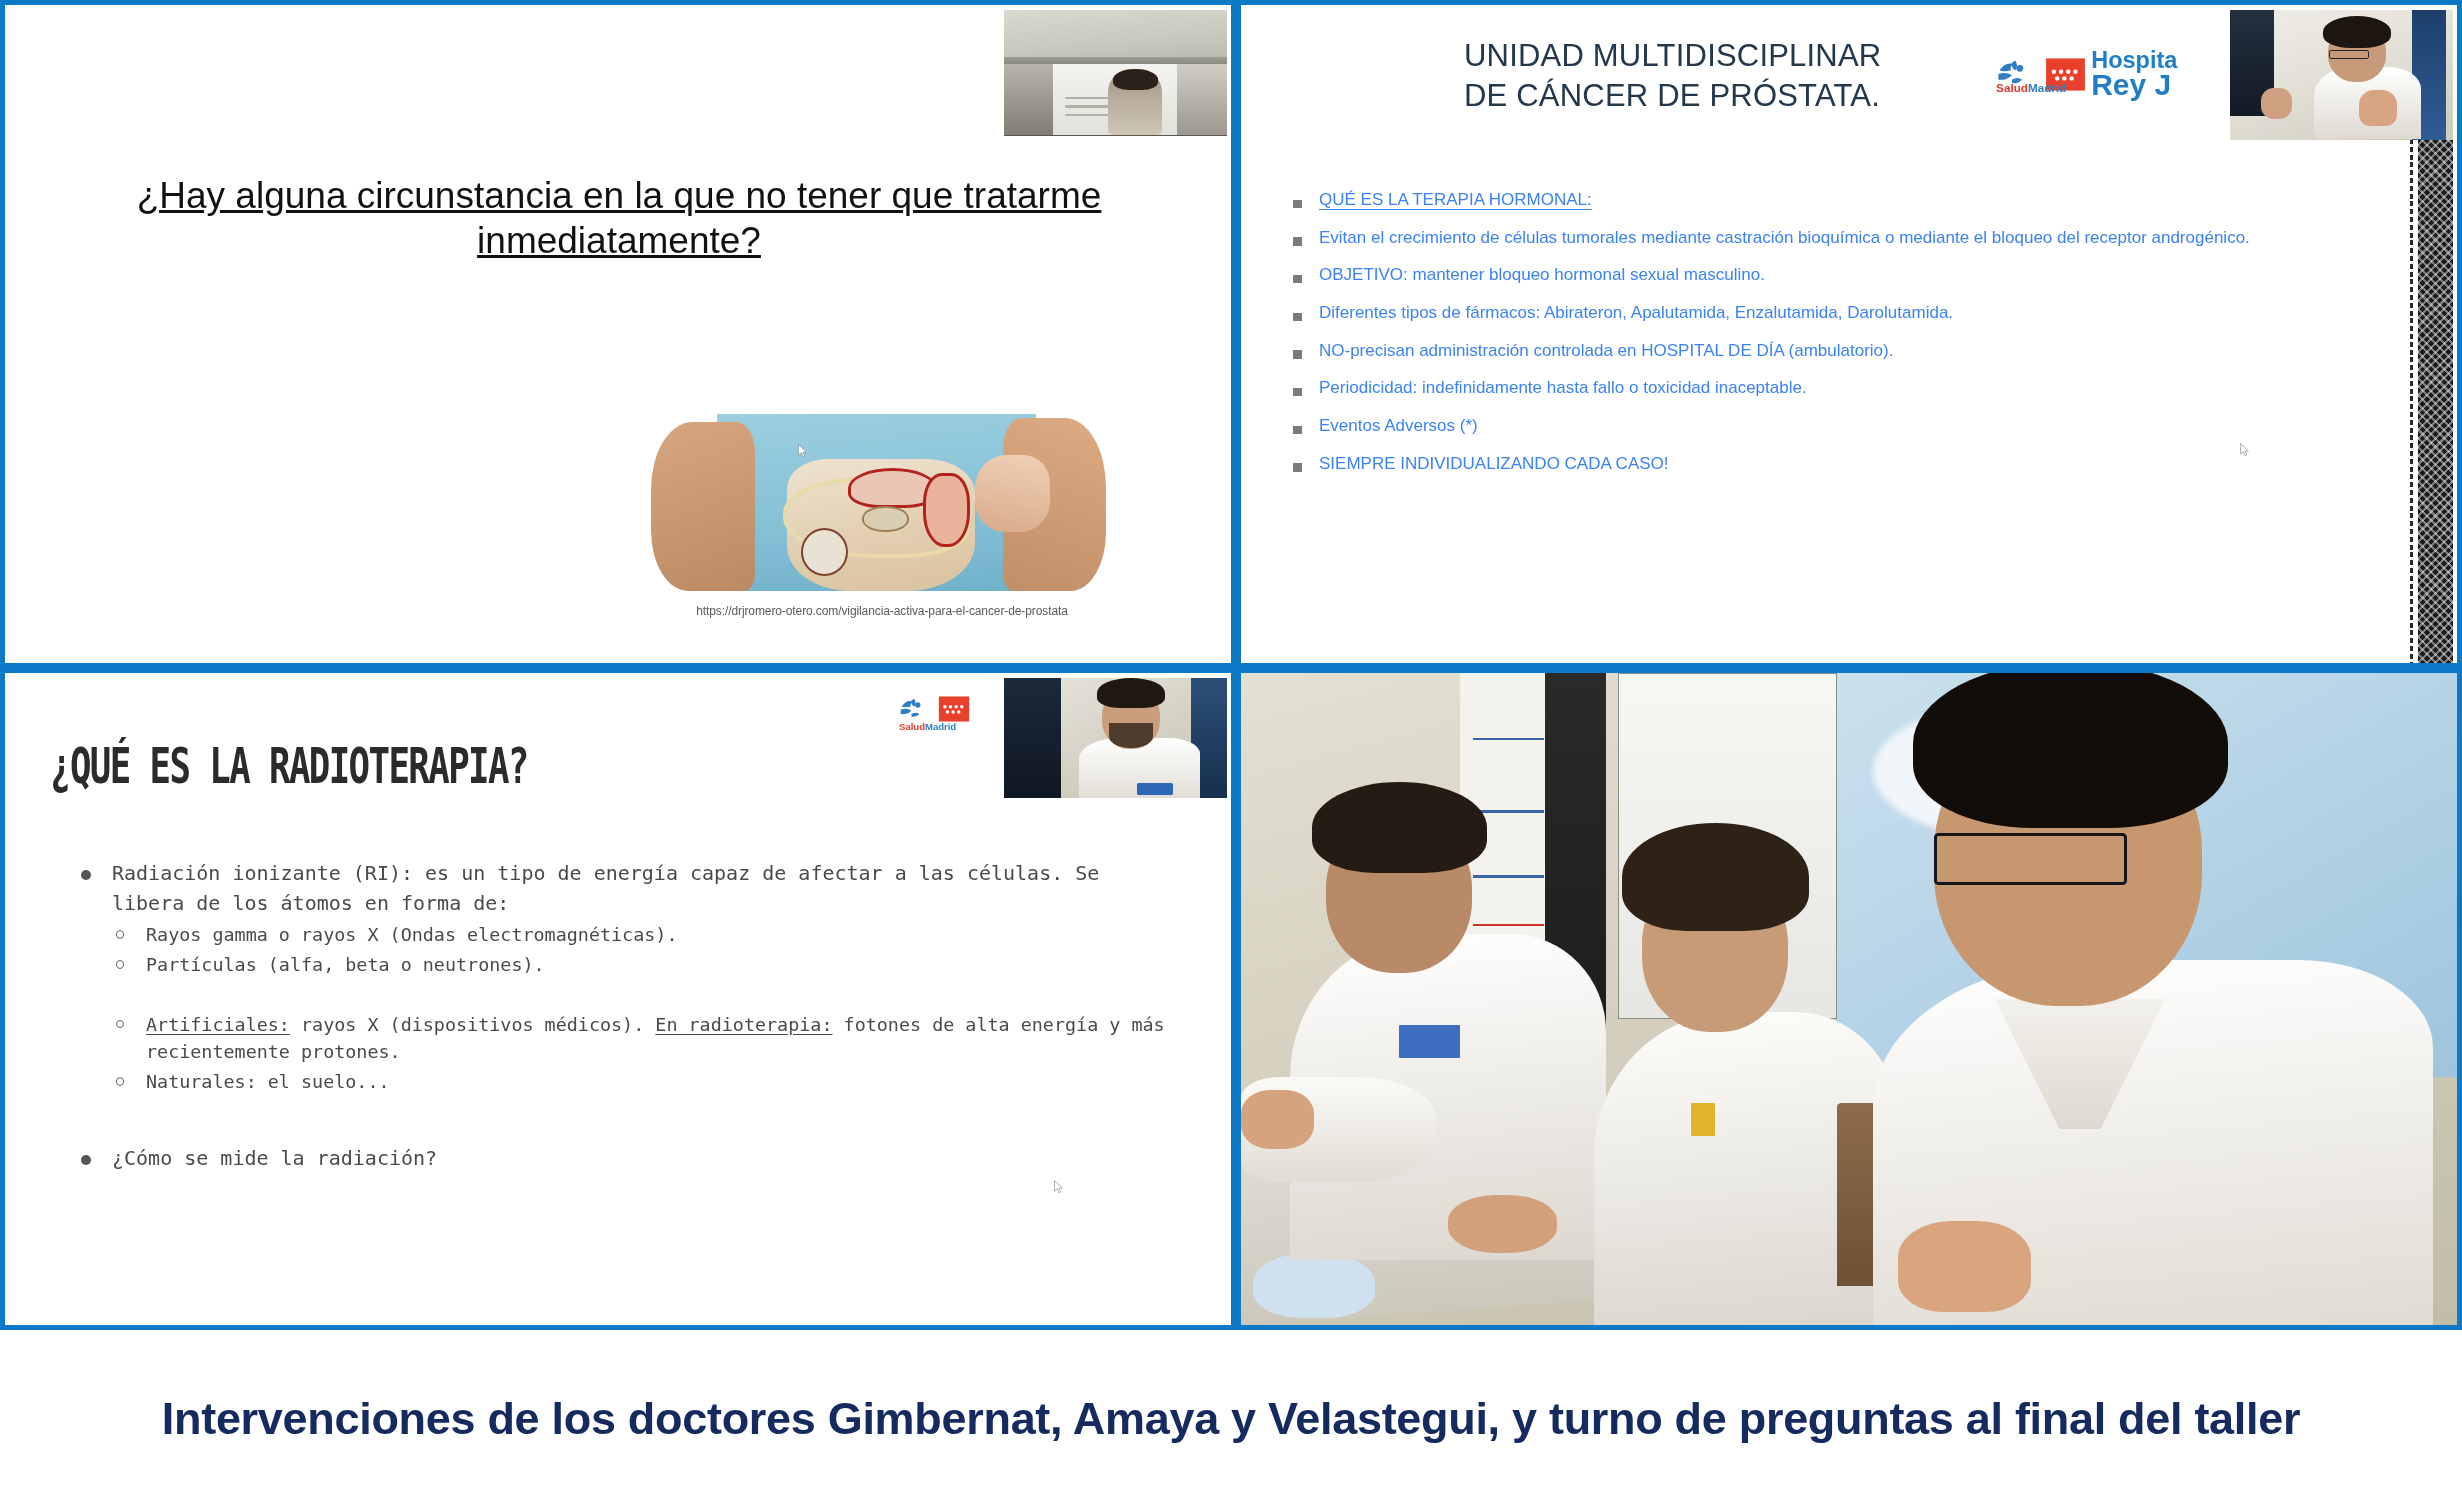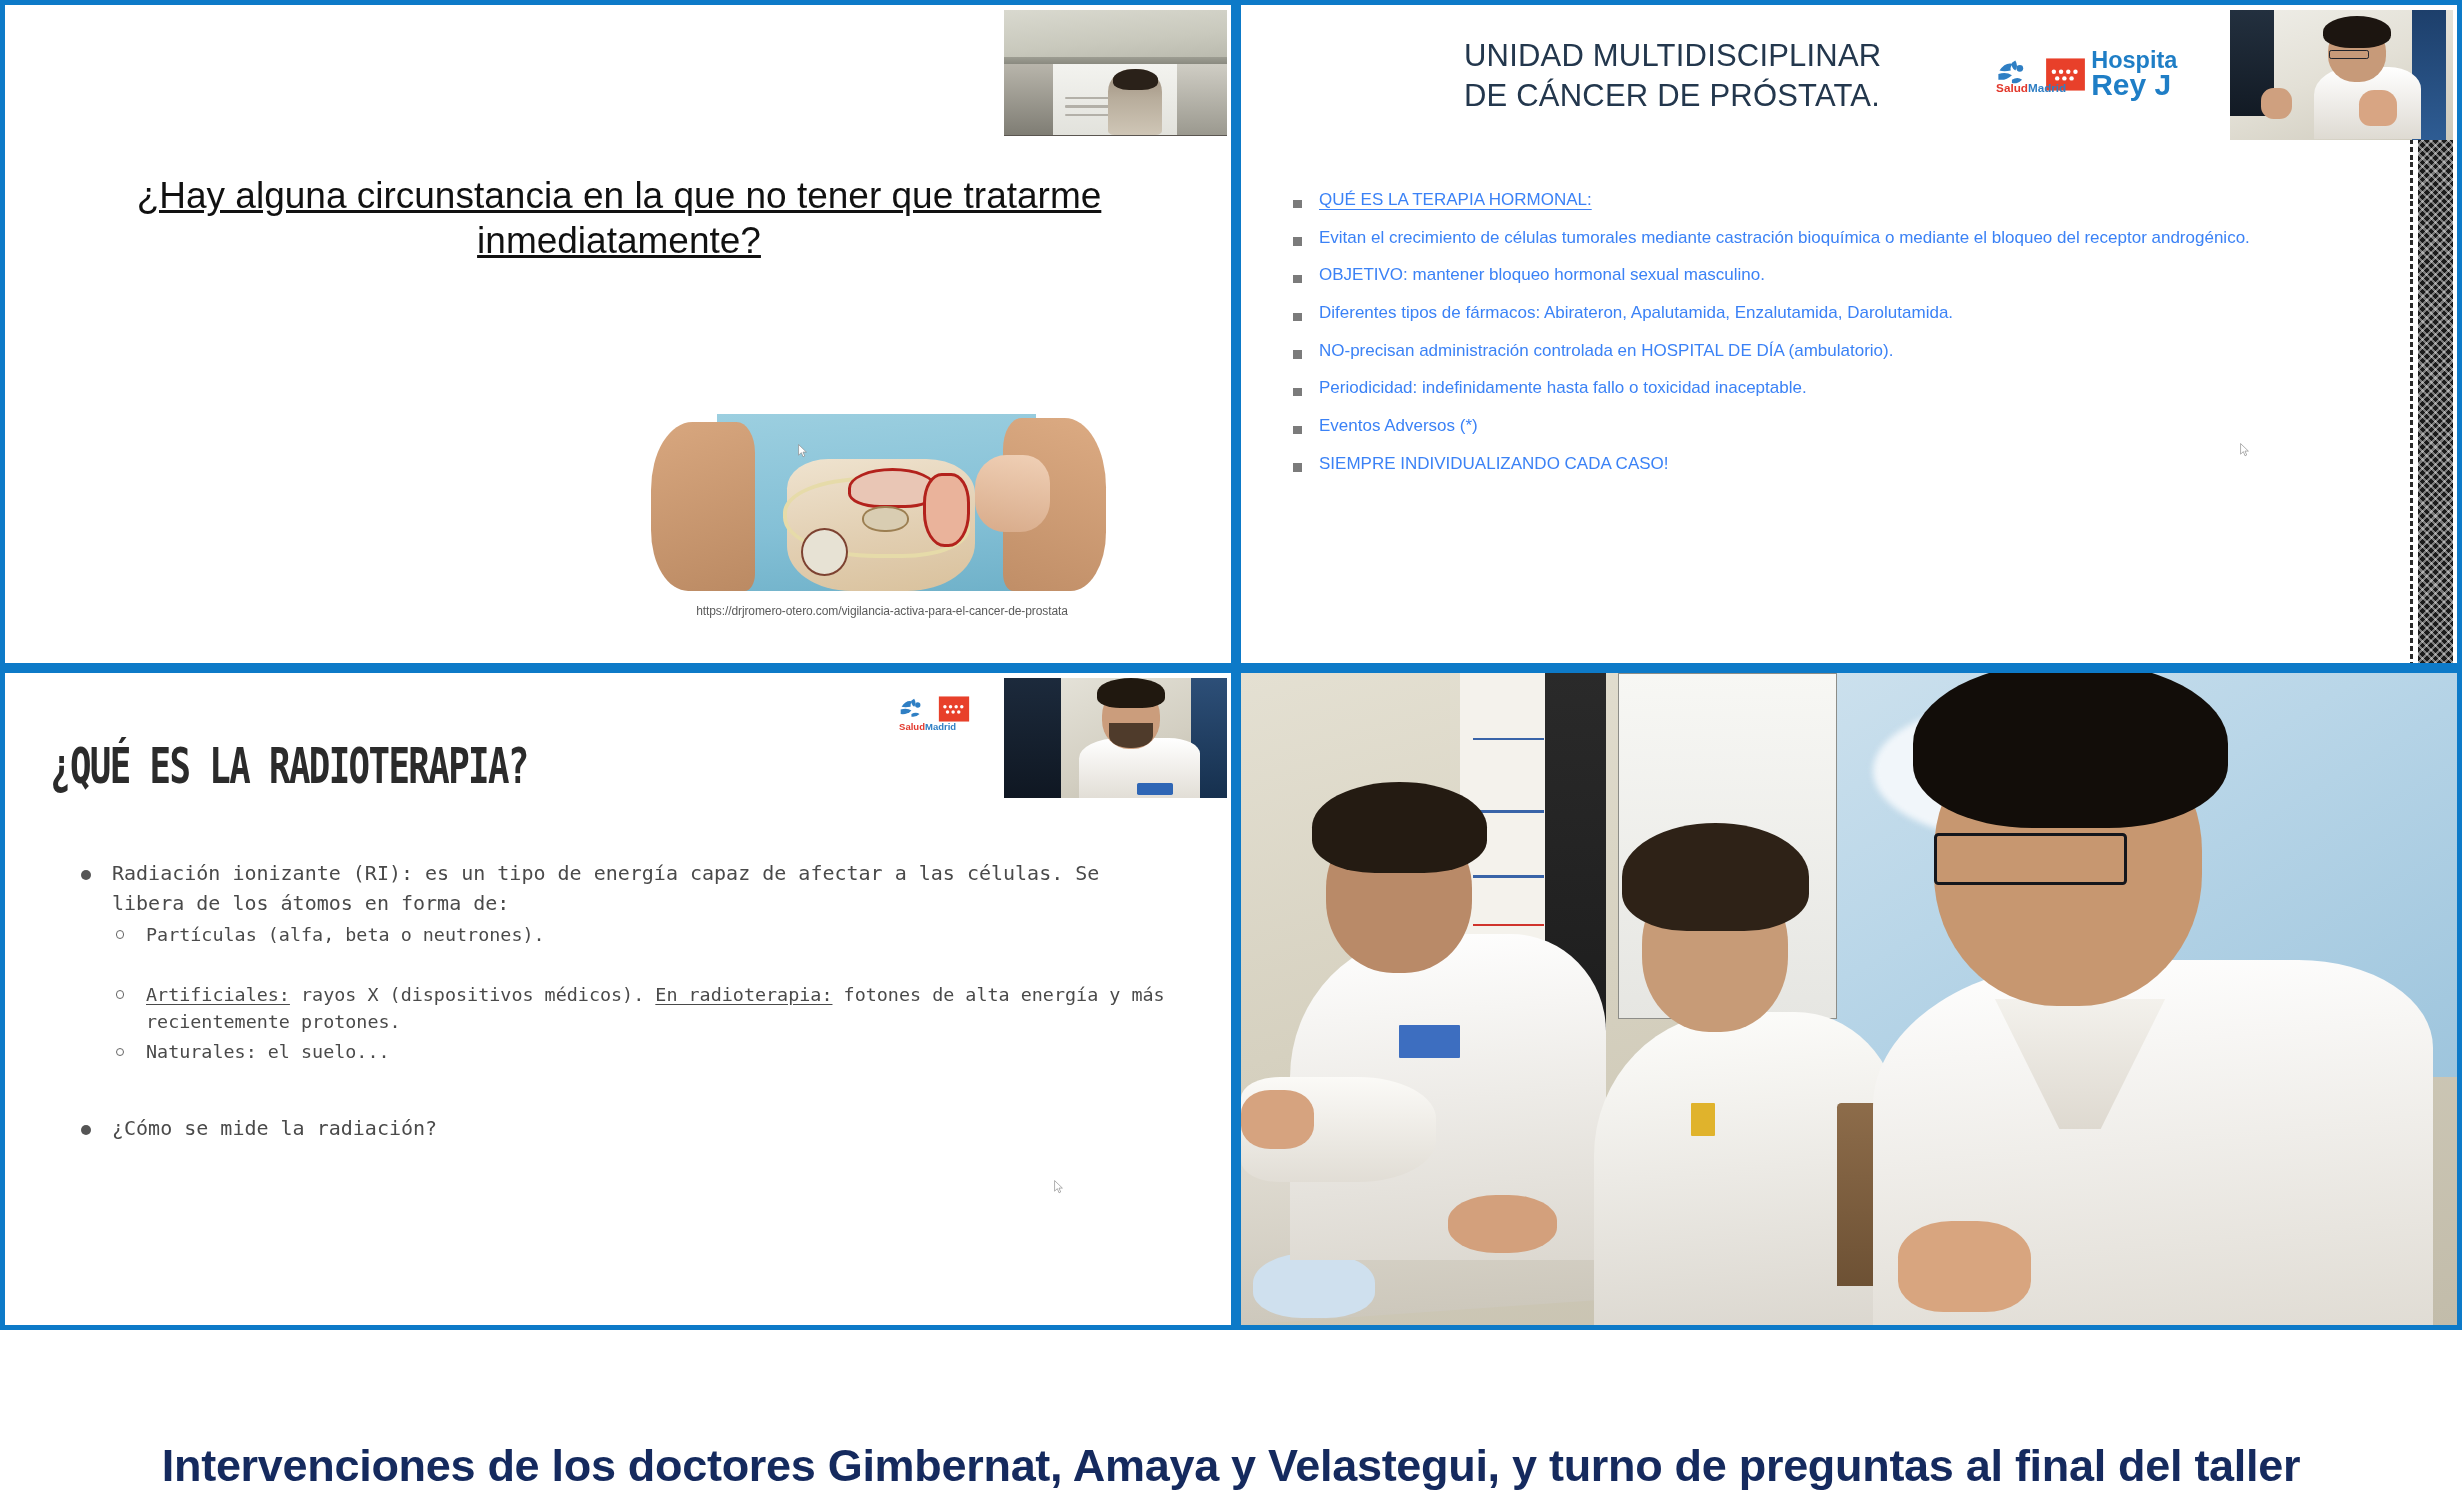--- a/index.html
+++ b/index.html
@@ -493,21 +493,21 @@
   #photo-scene .p3-collar {
     position: absolute; left: 62%; top: 50%; width: 14%; height: 20%;
     background: linear-gradient(180deg,#f3f1ec,#ded9d0);
     clip-path: polygon(0 0, 100% 0, 62% 100%, 38% 100%);
   }
 
   
   #caption {
     position: absolute;
     left: 0; top: 1330px; width: 2462px; height: 162px;
-    display: flex; align-items: flex-end; justify-content: center;
+    display: flex; align-items: center; justify-content: center;
     padding-top: 14.5px;
     background: #ffffff;
   }
   #caption .txt {
     width: 2233px;
     text-align: center;
     font-size: 45px;
     font-weight: bold;
     line-height: 1.18;
     color: #152a5e;
@@ -677,20 +677,21 @@
             </g>
           </svg>
         </span>
         <span class="sm-lbl">
           <span class="a">Salud</span><span class="b">Madrid</span>
         </span>
       </div>
 
       <div class="bl-body">
         <div class="bl-l1">Radiación ionizante (RI): es un tipo de energía capaz de afectar a las células. Se libera de los átomos en forma de:</div>
+        <div class="bl-l2">Rayos gamma o rayos X (Ondas electromagnéticas).</div>
         <div class="bl-l2">Partículas (alfa, beta o neutrones).</div>
         <div class="gap"></div>
         <div class="bl-l2"><span class="u">Artificiales:</span><span> rayos X (dispositivos médicos). </span><span class="u">En radioterapia:</span><span> fotones de alta energía y más recientemente protones.</span></div>
         <div class="bl-l2">Naturales: el suelo...</div>
         <div class="gap"></div>
         <div class="bl-l1">¿Cómo se mide la radiación?</div>
       </div>
 
       <div id="bl-cursor">
         <svg class="cursor-svg" width="9.5" height="14.5" viewBox="0 0 17 26">

